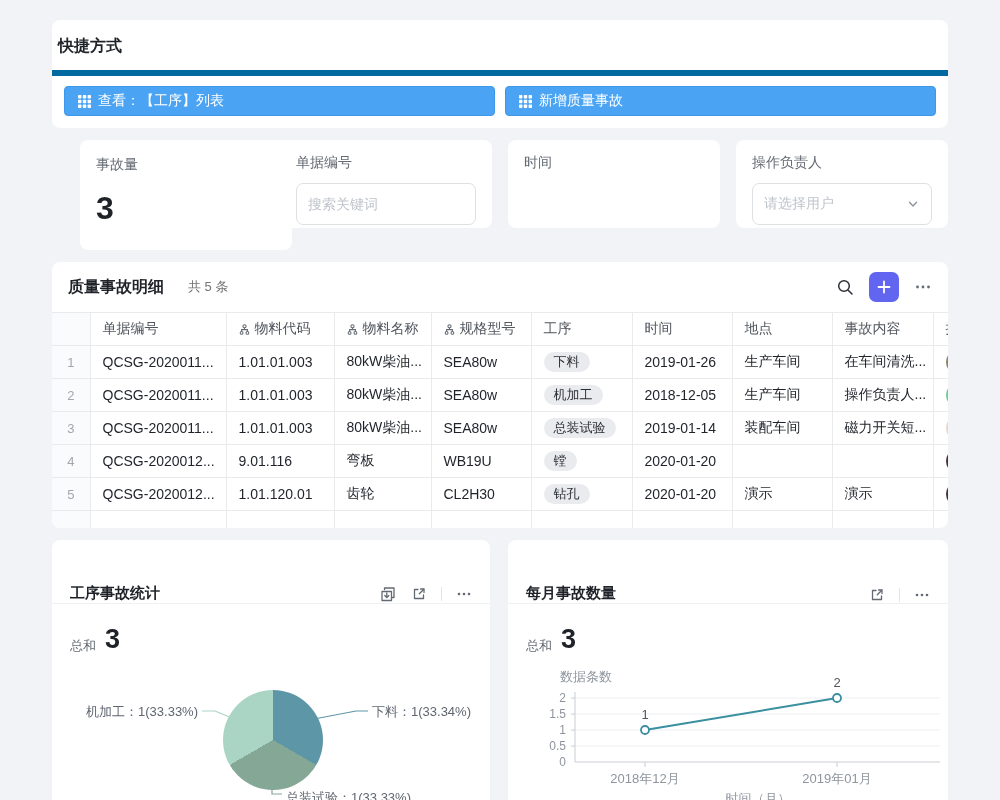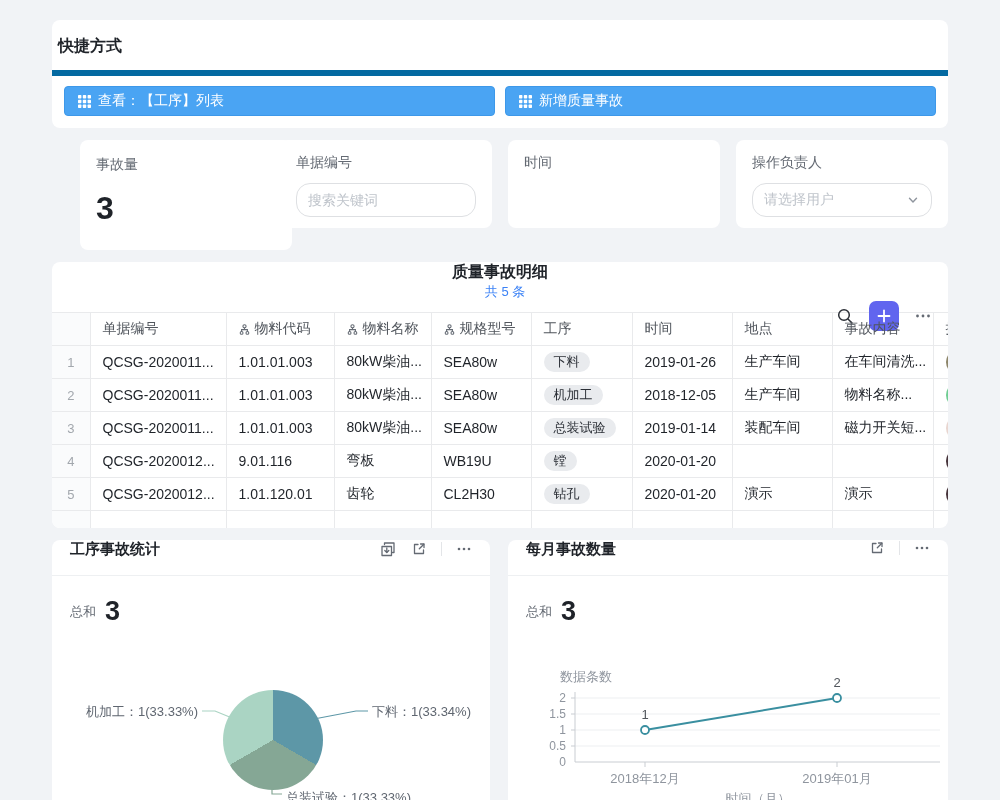--- a/index.html
+++ b/index.html
@@ -24,53 +24,53 @@
   }
   .grid-icon { flex:0 0 auto; display:inline-flex; }
 
   
   .card-stat { left:52px; top:140px; width:212px; height:110px; padding:16px;margin-left:28px; }
   .card-filter { top:140px; width:212px; height:88px; padding:14px 16px; }
   .f2 { left:280px; } .f3 { left:508px; } .f4 { left:736px; }
   .filter-label { font-size:14px; color:#646a73; }
   .stat-value { font-size:32px; font-weight:700; margin-top:16px; letter-spacing:0.5px; }
   .input-box {
-    margin-top:11px; height:34px; border:1px solid #dee0e3; border-radius:14px;
+    margin-top:11px; height:42px; border:1px solid #dee0e3; border-radius:7px;
     display:flex; align-items:center; padding:0 11px; background:#fff; cursor:text;
   }
   .input-box input { border:none; outline:none; flex:1; font-size:14px; font-family:inherit; color:#1f2329; min-width:0; background:transparent; }
   .input-box input::placeholder { color:#bfc4cb; }
   .select-placeholder { flex:1; font-size:14px; color:#bfc4cb; }
 
   
   .card-table { left:52px; top:262px; width:896px; height:266px; overflow:hidden; }
-  .table-header { height:50px; display:flex; align-items:center; padding:0 16px;flex-direction:column; }
+  .table-header { height:50px; display:flex; align-items:center; padding:0 16px; }
   .table-title { font-size:16px; font-weight:700; }
-  .table-count { font-size:13px; color:#3b82f6; margin-left:10px; }
+  .table-count { font-size:13px; color:#737373; margin-left:24px; }
   .table-actions { margin-left:auto; display:flex; align-items:center; gap:15px; }
   .icon-btn { display:inline-flex; align-items:center; justify-content:center; cursor:pointer; background:none; border:none; padding:0; }
   .add-btn { width:30px; height:30px; border-radius:7px; background:#6165ef; color:#fff; font-size:19px; line-height:1; display:flex; align-items:center; justify-content:center; border:none; cursor:pointer; }
   table { border-collapse:collapse; table-layout:fixed; width:1011px; border-top:1px solid #e9eaec; }
   th,td { height:33px; padding:0 12px; font-weight:400; text-align:left; white-space:nowrap; overflow:hidden;
           border-bottom:1px solid #e9eaec; border-right:1px solid #e9eaec; font-size:14px; }
   th { color:#51565d; }
   th .th-inner { display:flex; align-items:center; gap:5px; }
   td.idx, th.idx { text-align:center; padding:0 4px; color:#a2a7ad; font-size:13px; background:#fafbfc; }
   .tag { display:inline-block; background:#e9ebee; border-radius:10px; padding:2px 10px; font-size:13px; line-height:16px; color:#2b2f36; }
   .avatar { display:inline-block; width:24px; height:24px; border-radius:50%; vertical-align:middle; }
   .spacer-row td { height:18px; border-bottom:none; }
 
   
   .card-chart-pie  { left:52px;  top:540px; width:438px; height:280px; overflow:hidden; }
   .card-chart-line { left:508px; top:540px; width:440px; height:280px; overflow:hidden; }
-  .chart-header { height:36px; display:flex; align-items:flex-start; padding:0 18px; border-bottom:1px solid #eef0f2; }
+  .chart-header { height:64px; display:flex; align-items:flex-end; padding:0 18px; border-bottom:1px solid #eef0f2; }
   .chart-title { font-size:15px; font-weight:700; }
   .chart-icons { margin-left:auto; display:flex; align-items:center; gap:14px; }
   .v-divider { width:1px; height:14px; background:#e3e5e8; }
-  .chart-summary { display:flex; align-items:center; gap:9px; padding:20px 18px 0; }
+  .chart-summary { display:flex; align-items:flex-end; gap:9px; padding:20px 18px 0; }
   .summary-label { font-size:13px; color:#646a73; }
   .summary-value { font-size:27px; font-weight:700; }
   .pie { position:absolute; left:171px; top:150px; width:100px; height:100px; border-radius:50%; }
   .pie-label { position:absolute; font-size:13px; color:#5f6670; white-space:nowrap; }
   .leader-svg, .line-svg { position:absolute; left:0; top:0; }
 </style>
 </head>
 <body>
 
 <div class="card card-shortcuts">
@@ -251,21 +251,21 @@
       </tr>
       <tr>
         <td class="idx">2</td>
         <td>QCSG-2020011...</td>
         <td>1.01.01.003</td>
         <td>80kW柴油...</td>
         <td>SEA80w</td>
         <td><span class="tag">机加工</span></td>
         <td>2018-12-05</td>
         <td>生产车间</td>
-        <td>物料名称...</td>
+        <td>操作负责人...</td>
         <td><span class="avatar" style="background: rgb(111, 205, 146);"></span></td>
       </tr>
       <tr>
         <td class="idx">3</td>
         <td>QCSG-2020011...</td>
         <td>1.01.01.003</td>
         <td>80kW柴油...</td>
         <td>SEA80w</td>
         <td><span class="tag">总装试验</span></td>
         <td>2019-01-14</td>

